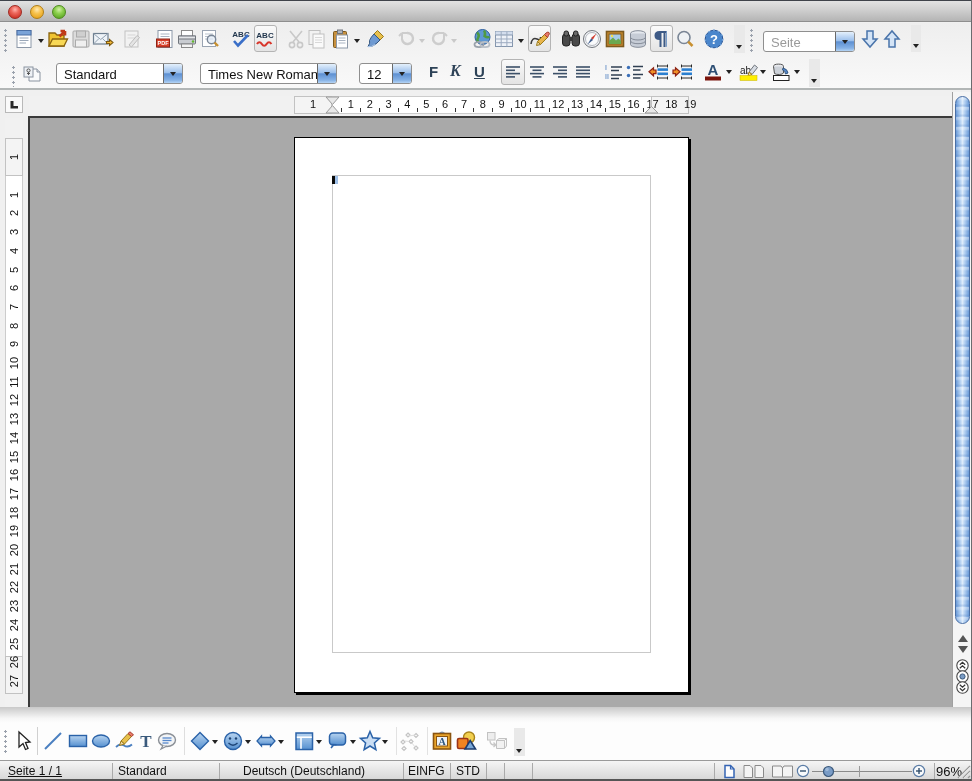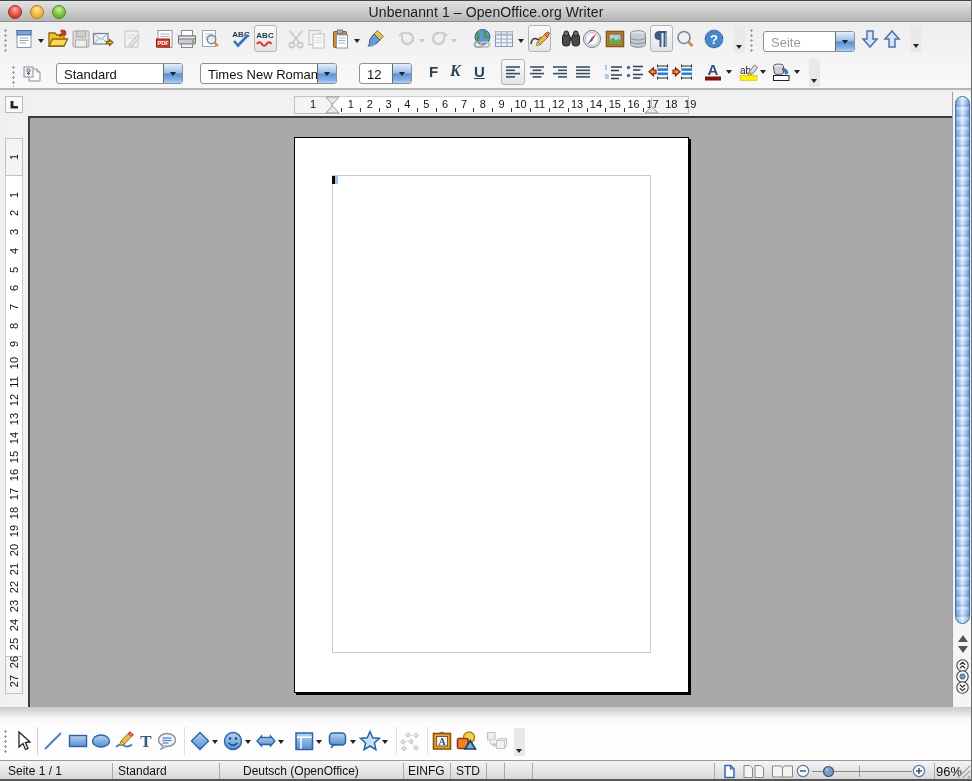--- a/index.html
+++ b/index.html
@@ -46,21 +46,20 @@
 #drawbar{left:0;top:723px;width:972px;height:37px;background:#fdfdfd;}
 #statusbar{left:0;top:760px;width:972px;height:21px;background:linear-gradient(180deg,#f5f5f5,#d8d8d8);border-top:1px solid #9a9a9a;border-bottom:2px solid #555;font-size:12px;color:#111;}
 .ssep{top:2px;width:1px;height:16px;background:#aaa;}
 .stext{top:3px;}
 </style></head><body>
 <div id="win">
   <div id="titlebar">
       <div class="tl" id="tl-r"></div>
       <div class="tl" id="tl-y"></div>
       <div class="tl" id="tl-g"></div>
-      <div id="title">Unbenannt 1 – OpenOffice.org Writer</div>
     </div>
   <div id="tbzone">
     <div class="grip" style="left:4px;top:5px;height:24px;"></div>
     <div id="tb1icons">
       <svg class="i" style="left:13px;top:5px;" viewBox="0 0 22 22">
           <rect x="4" y="2.5" width="14" height="17" fill="#fff" stroke="#8c98a8"></rect>
           <rect x="4" y="2.5" width="14" height="4.5" fill="#7aa3d8" stroke="#4a6fa5"></rect>
           <line x1="6.5" y1="10" x2="15.5" y2="10" stroke="#9aa7b8"></line>
           <line x1="6.5" y1="12.5" x2="15.5" y2="12.5" stroke="#9aa7b8"></line>
           <line x1="6.5" y1="15" x2="13" y2="15" stroke="#9aa7b8"></line>
@@ -587,25 +586,25 @@
           <defs>
             <linearGradient id="bgrad" x1="0" y1="0" x2="0" y2="1">
               <stop offset="0" stop-color="#b8d4f0"></stop>
               <stop offset="1" stop-color="#5590d0"></stop>
             </linearGradient>
           </defs>
         </svg>
     </div>
   </div>
   <div id="statusbar">
-    <span class="stext" style="left:8px;">Seite 1 / 1</span>
+    <span class="stext" style="left:8px;text-decoration:underline;">Seite 1 / 1</span>
     <div class="ssep" style="left:112px;"></div>
     <span class="stext" style="left:118px;">Standard</span>
     <div class="ssep" style="left:219px;"></div>
-    <span class="stext" style="left:243px;">Deutsch (OpenOffice)</span>
+    <span class="stext" style="left:243px;">Deutsch (Deutschland)</span>
     <div class="ssep" style="left:403px;"></div>
     <span class="stext" style="left:408px;">EINFG</span>
     <div class="ssep" style="left:450px;"></div>
     <span class="stext" style="left:456px;">STD</span>
     <div class="ssep" style="left:486px;"></div>
     <div class="ssep" style="left:504px;"></div>
     <div class="ssep" style="left:532px;"></div>
     <div class="ssep" style="left:714px;"></div>
     <div class="ssep" style="left:934px;"></div>
     <span class="stext" style="left:936px;top:3px;font-size:13px;">96%</span>

